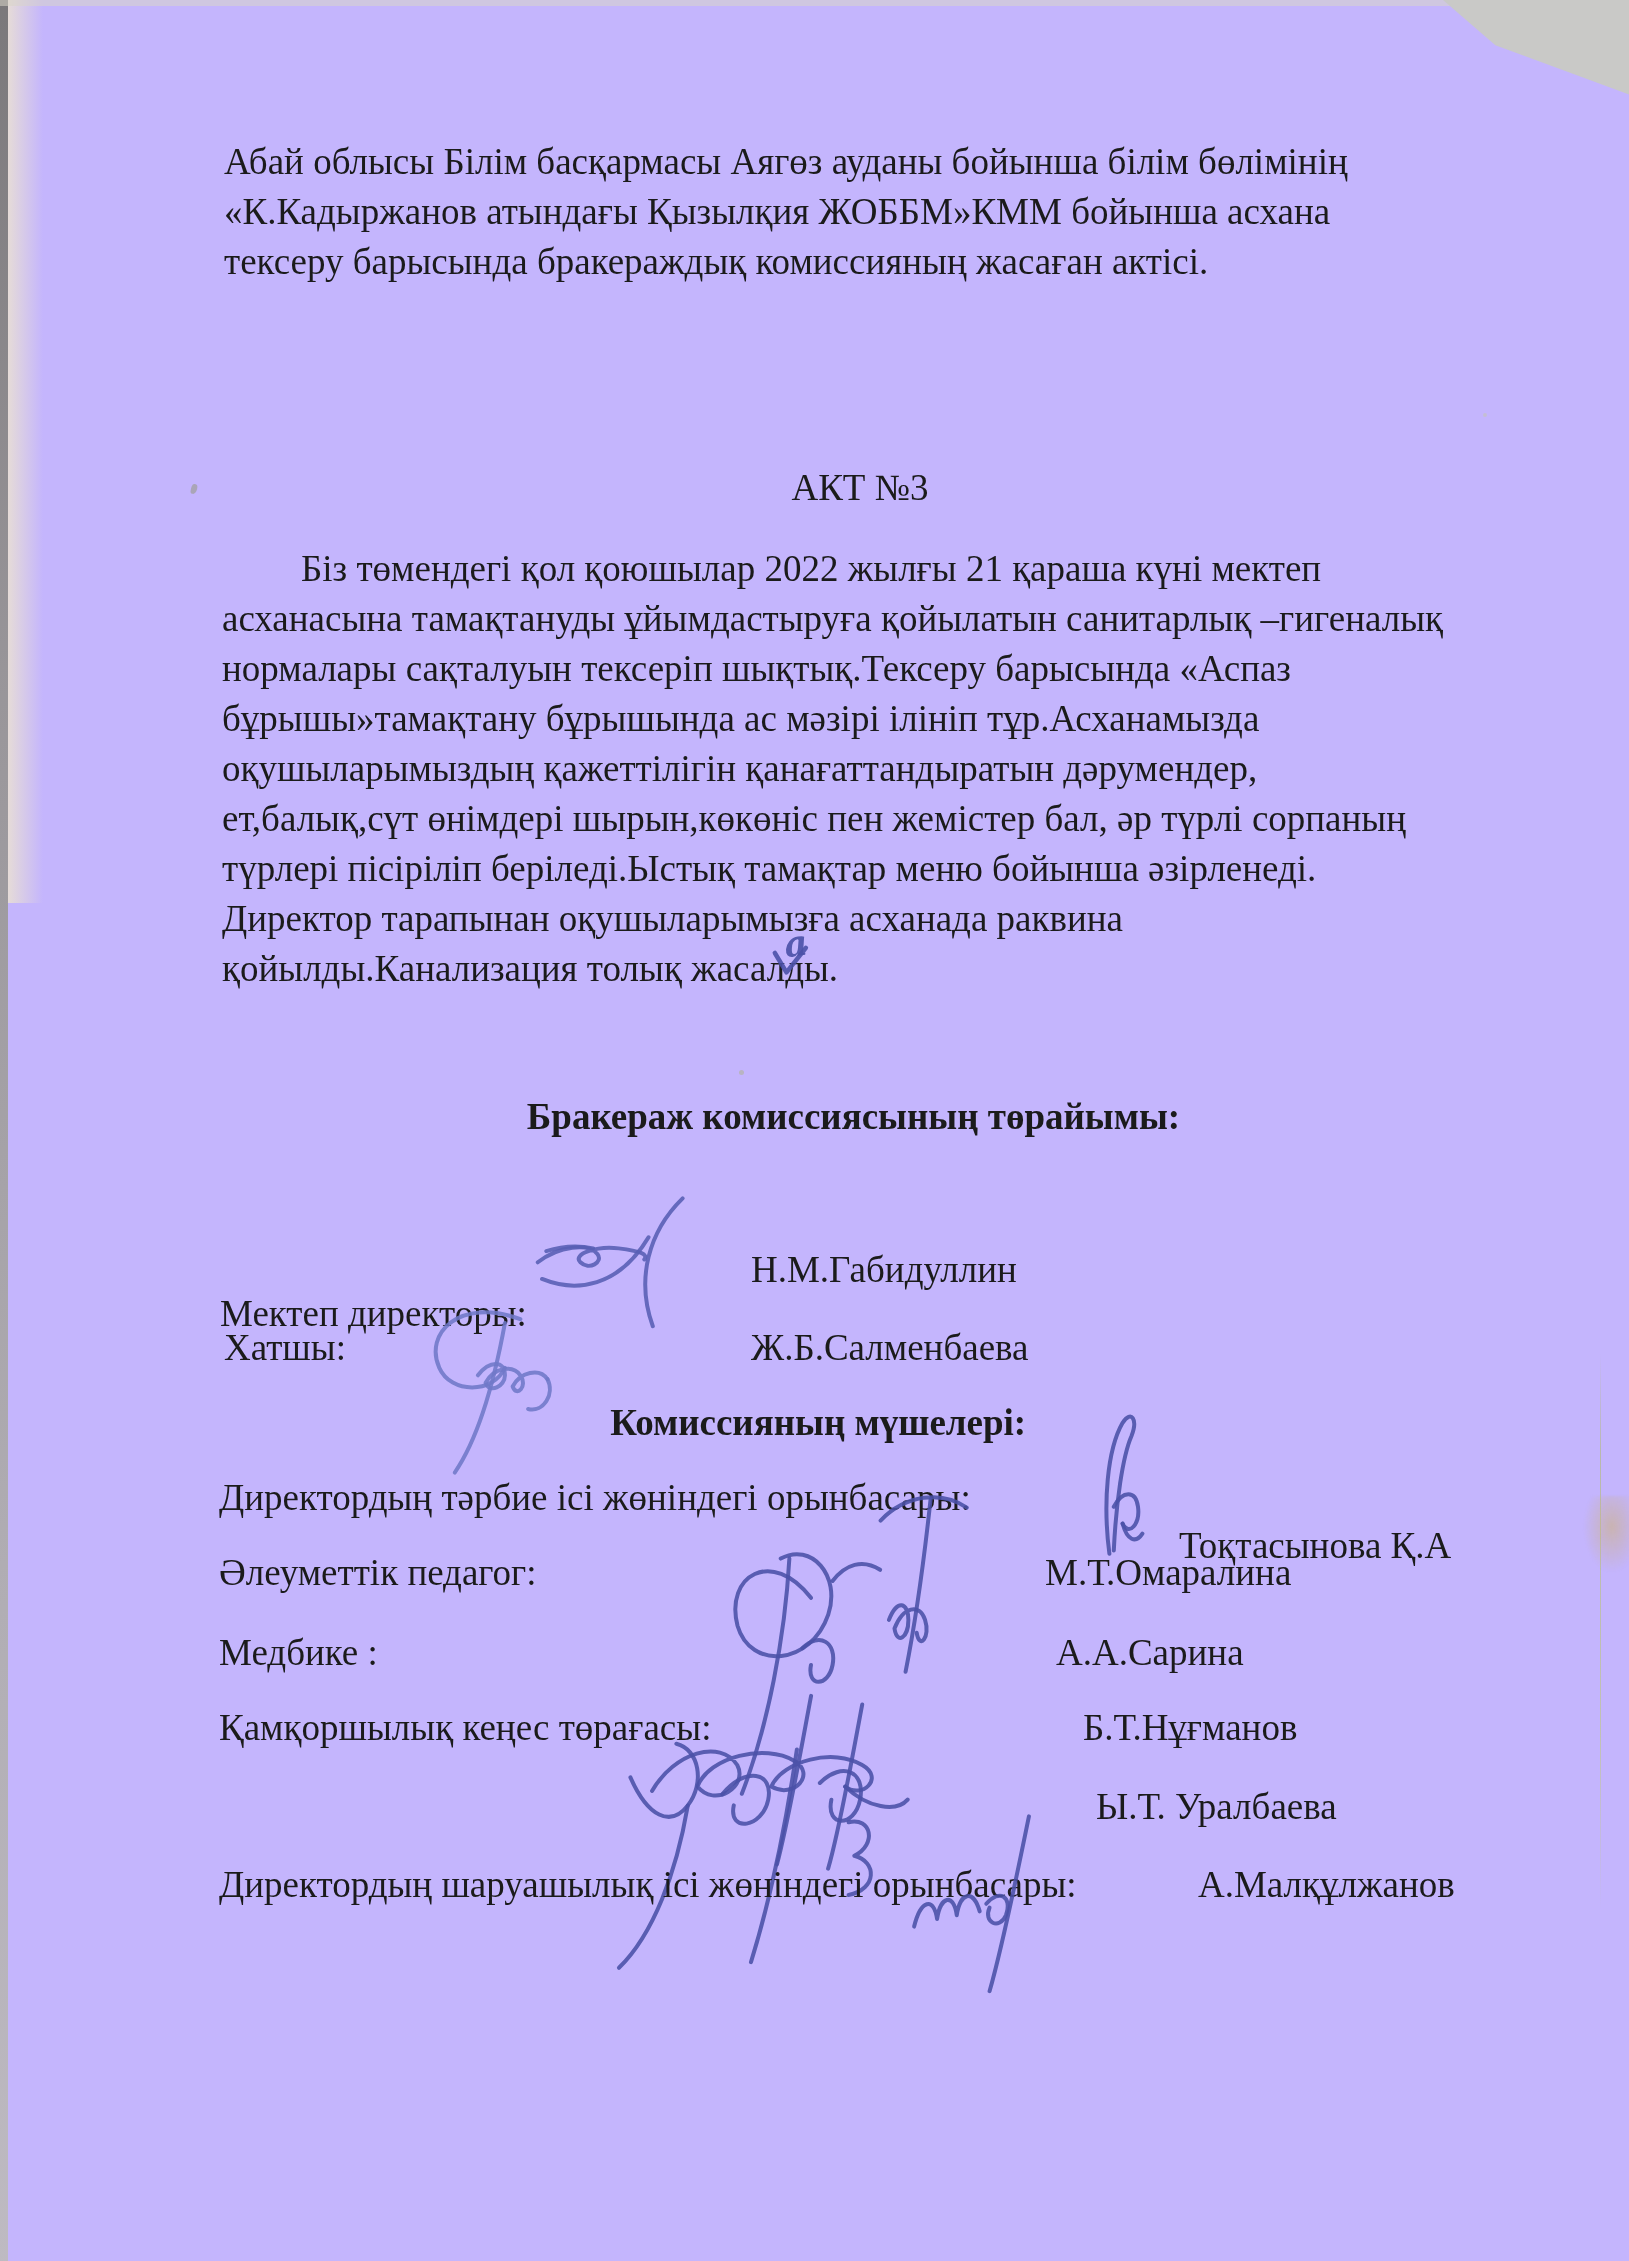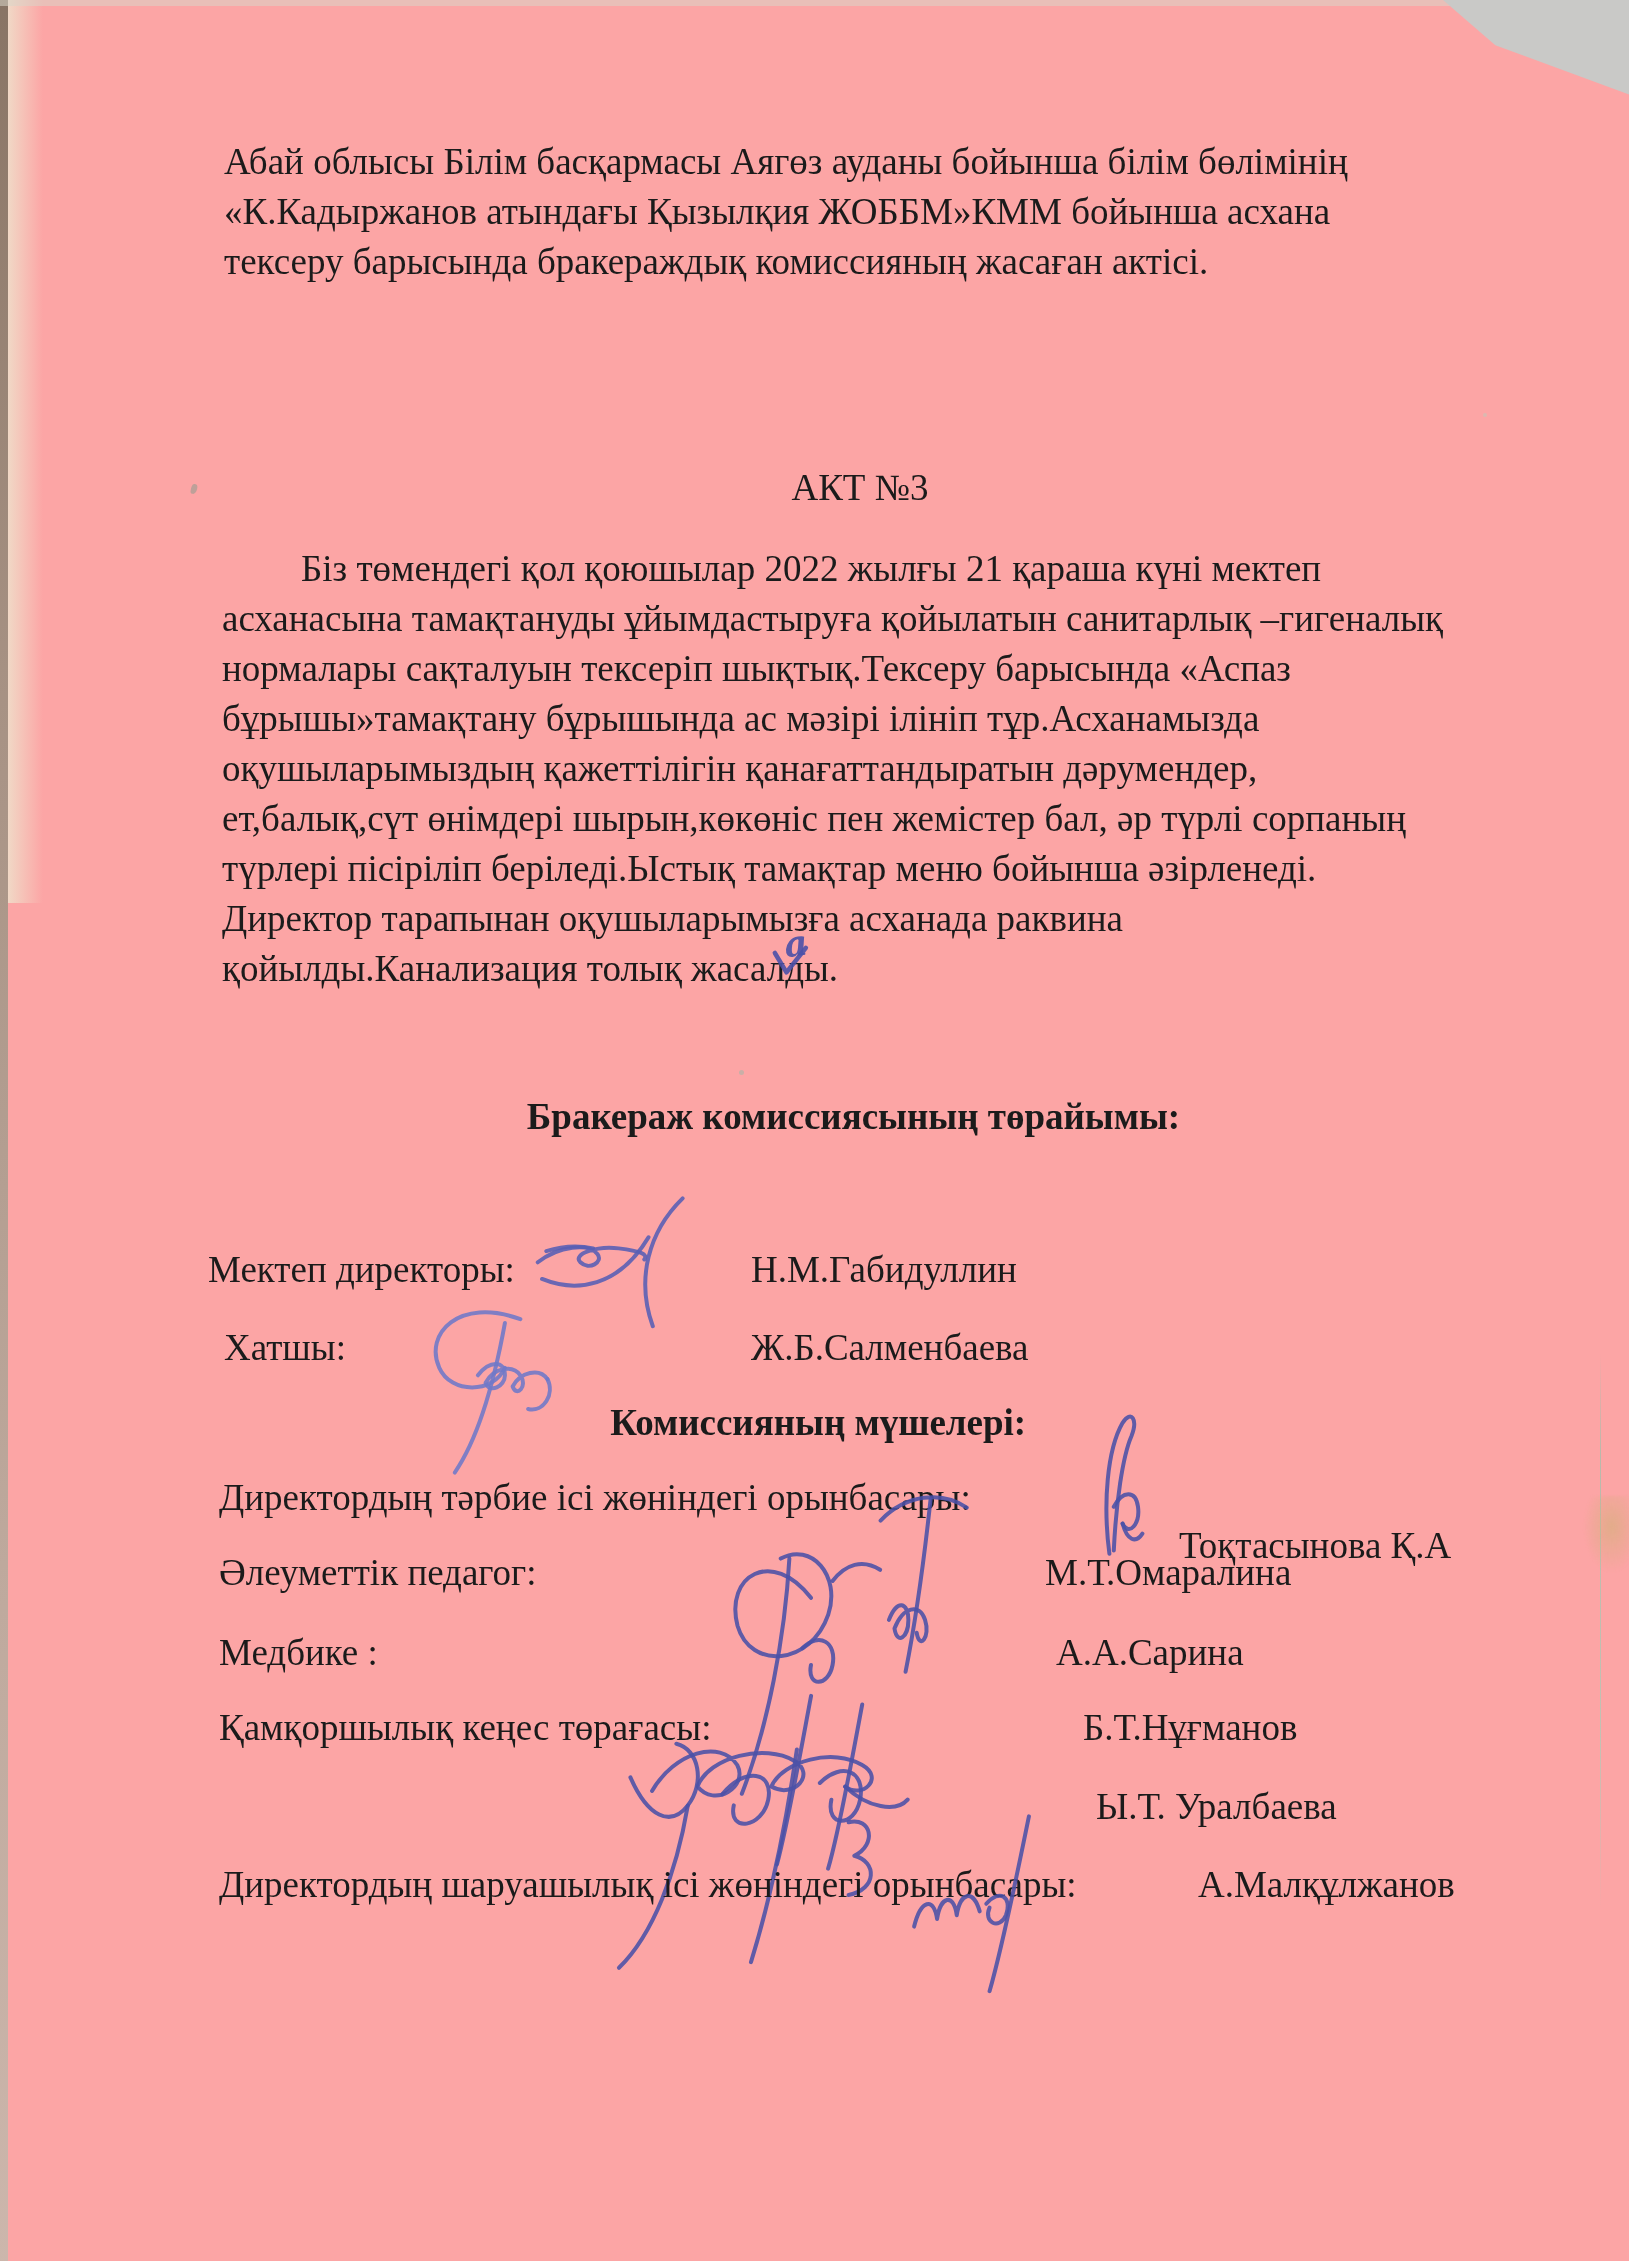--- a/index.html
+++ b/index.html
@@ -1,19 +1,19 @@
 <!DOCTYPE html>
 <html style="font-size:10.3px"><head>
 <meta charset="utf-8">
 <style>
   html,body{margin:0;padding:0;background:#e8e8e6;}
   .page{
     position:relative;
     width:1630px;height:2261px;
-    background:#fca5a5;
+    background:#c4b5fd;
     overflow:hidden;
     font-family:"Liberation Serif", serif;
     color:#1b1b1b;
   }
   
   .edge-left{position:absolute;left:0;top:0;width:7.7px;height:100%;
     background:linear-gradient(180deg,#62644f 0%,#8a8b78 30%,#aaab9b 70%,#bcbcae 100%);opacity:.75;}
   .edge-left-cream{position:absolute;left:7.7px;top:0;width:35px;height:903px;
     background:linear-gradient(90deg,rgba(238,229,206,.8),rgba(255,255,255,0));}
   .edge-top{position:absolute;left:0;top:0;width:100%;height:5.8px;background:#d9d6c9;opacity:.55;}
@@ -97,21 +97,21 @@
   </div>
 
   <span class="ins-a">а</span>
   <svg class="ins-caret" width="40" height="34" viewBox="0 0 62 52">
     <path d="M6 12 L24 42 L54 4"></path>
   </svg>
 
   <div class="center-heading chair-heading">Бракераж комиссиясының төрайымы:</div>
 
   <div class="row" style="top:1248px;">
-    <span class="lbl" style="left:208px;">Мектеп директоры:</span>
+    <span class="lbl" style="left:220px;margin-top:44px;">Мектеп директоры:</span>
     <span class="nm" style="left:751px;">Н.М.Габидуллин</span>
   </div>
   <svg class="sig mid" style="left:525px;top:1190px;" width="213" height="139" viewBox="0 0 100 100" preserveAspectRatio="none">
     <path d="M74 6 C58 30 52 64 60 98"></path>
     <path d="M6 52 C16 40 30 38 34 46 C37 52 30 58 26 52 C22 46 34 40 44 42 C54 44 58 46 56 50"></path>
     <path d="M8 64 C24 74 44 70 58 34"></path>
     <path d="M10 44 C18 40 26 40 32 42"></path>
   </svg>
 
   <div class="row" style="top:1326px;">

